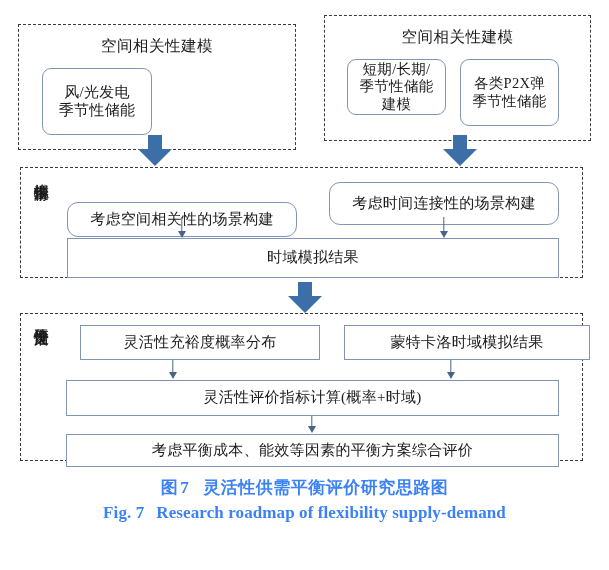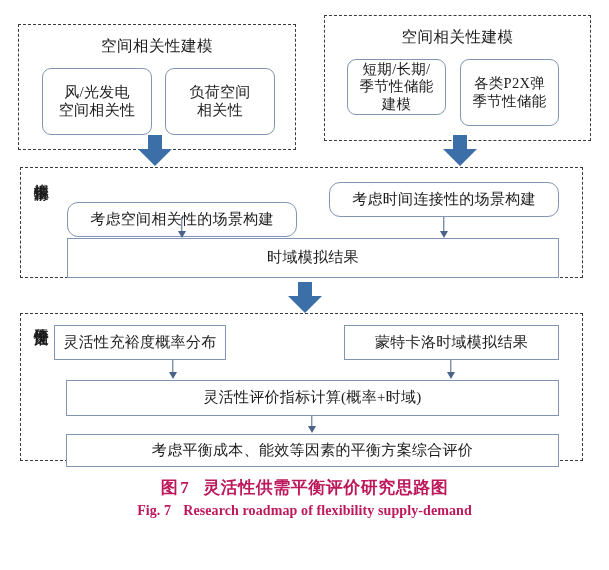--- a/index.html
+++ b/index.html
@@ -112,51 +112,49 @@
     border-top: 7px solid #4a6488;
   }
 
   
   #caption {
     position: absolute;
     left: 0;
     right: 0;
     top: 476px;
     text-align: center;
-    color: #be185d;
+    color: #3b82f6;
   }
   .cap-cn {
     font-size: 17px;
     font-weight: bold;
     line-height: 1.45;
     letter-spacing: 0.5px;
   }
   .cap-cn .cap-num { margin-right: 2px; }
   .cap-cn .cap-gap { display: inline-block; width: 14px; }
   .cap-en {
-    font-size: 14px;
+    font-size: 17px;
     font-weight: bold;
     line-height: 1.42;
     letter-spacing: 0.1px;
   }
   .cap-en .cap-gap { display: inline-block; width: 12px; }
 </style>
 </head>
 <body>
 
 <div id="figure">
 
   <div class="dashed-group" style="left:18px; top:24px; width:278px; height:126px;">
     <div class="group-title" style="top:12px;">空间相关性建模</div>
 
     <div class="node rounded" style="left:23px; top:43px; width:110px; height:67px; white-space:pre-line;">风/光发电
-空间相关性</div>
-
-    <div class="node rounded" style="left:146px; top:43px; width:110px; height:67px; white-space:pre-line;">负荷空间
-相关性</div>
+季节性储能</div>
+
   </div>
 
   <div class="dashed-group" style="left:324px; top:15px; width:267px; height:126px;">
     <div class="group-title" style="top:12px;">空间相关性建模</div>
 
     <div class="node rounded small" style="left:22px; top:43px; width:99px; height:56px; white-space:pre-line;">短期/长期/
 季节性储能
 建模</div>
 
     <div class="node rounded small" style="left:135px; top:43px; width:99px; height:67px; white-space:pre-line;">各类P2X弹
@@ -172,21 +170,21 @@
     <div class="shaft" style="left:10px; top:0; width:14px; height:16px;"></div>
     <div class="head" style="left:0px;  top:14px;"></div>
   </div>
 
   <div class="dashed-group" style="left:20px; top:167px; width:563px; height:111px;">
 
     <div class="vlabel" style="left:12px; top:6px;">蒙特卡洛模拟</div>
 
     <div class="node pill" style="left:46px; top:14px; width:230px; height:35px;margin-top:20px;">考虑空间相关性的场景构建</div>
 
-    <div class="node pill" style="left:308px; top:14px; width:230px; height:35px;">考虑时间连接性的场景构建</div>
+    <div class="node pill" style="left:308px; top:14px; width:230px; height:43px;">考虑时间连接性的场景构建</div>
 
     <div class="thin-arrow" style="left:151px; top:49px; width:20px; height:22px;">
       <div class="line" style="top:0; height:15px;"></div>
       <div class="tip" style="top:14px;"></div>
     </div>
     <div class="thin-arrow" style="left:413px; top:49px; width:20px; height:22px;">
       <div class="line" style="top:0; height:15px;"></div>
       <div class="tip" style="top:14px;"></div>
     </div>
 
@@ -195,23 +193,23 @@
 
   <div class="block-arrow" style="left:288px; top:282px;">
     <div class="shaft" style="left:10px; top:0; width:14px; height:16px;"></div>
     <div class="head" style="left:0px;  top:14px;"></div>
   </div>
 
   <div class="dashed-group" style="left:20px; top:313px; width:563px; height:148px;">
 
     <div class="vlabel" style="left:12px; top:5px;">灵活性平衡评价</div>
 
-    <div class="node" style="left:33px; top:11px; width:172px; height:35px;">灵活性充裕度概率分布</div>
-
-    <div class="node" style="left:323px; top:11px; width:215px; height:35px;">蒙特卡洛时域模拟结果</div>
+    <div class="node" style="left:59px; top:11px; width:240px; height:35px;">灵活性充裕度概率分布</div>
+
+    <div class="node" style="left:323px; top:11px; width:246px; height:35px;">蒙特卡洛时域模拟结果</div>
 
     <div class="thin-arrow" style="left:142px; top:46px; width:20px; height:22px;">
       <div class="line" style="top:0; height:13px;"></div>
       <div class="tip" style="top:12px;"></div>
     </div>
     <div class="thin-arrow" style="left:420px; top:46px; width:20px; height:22px;">
       <div class="line" style="top:0; height:13px;"></div>
       <div class="tip" style="top:12px;"></div>
     </div>
 

